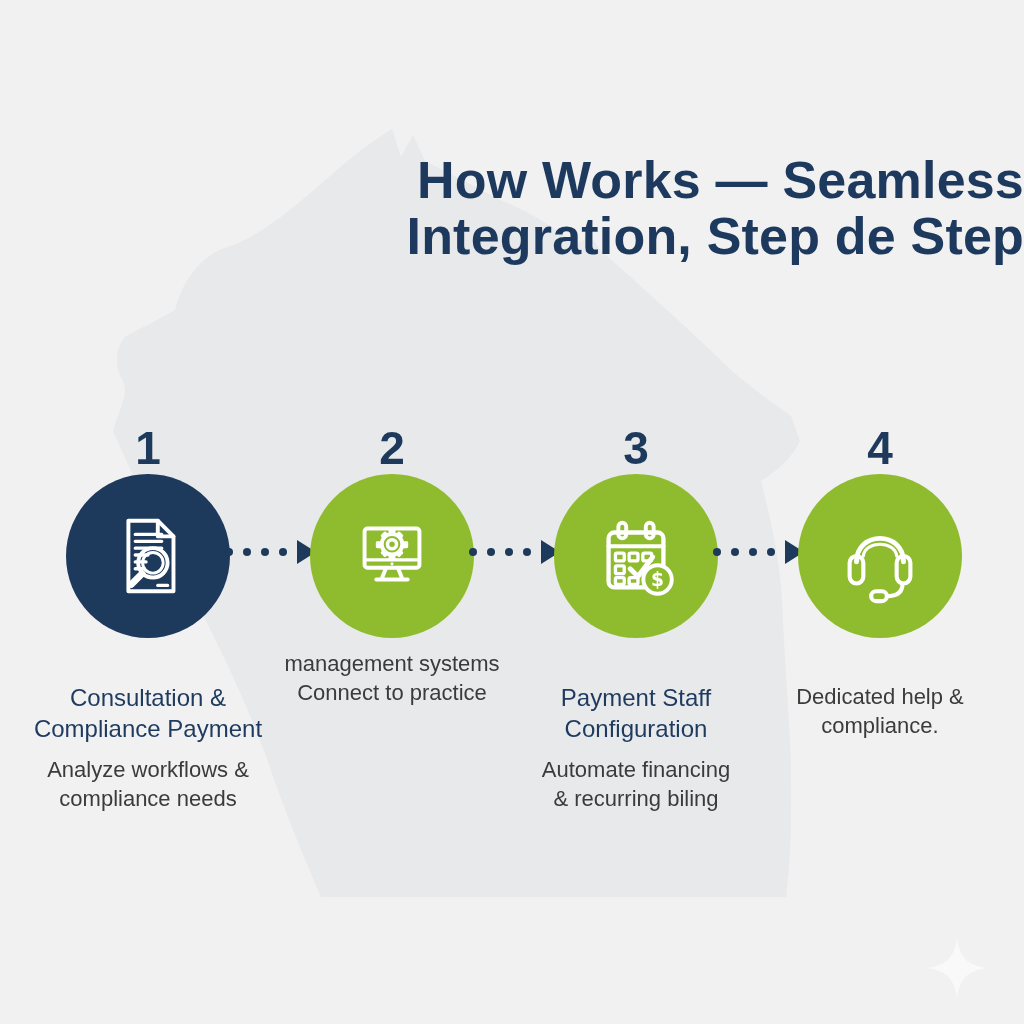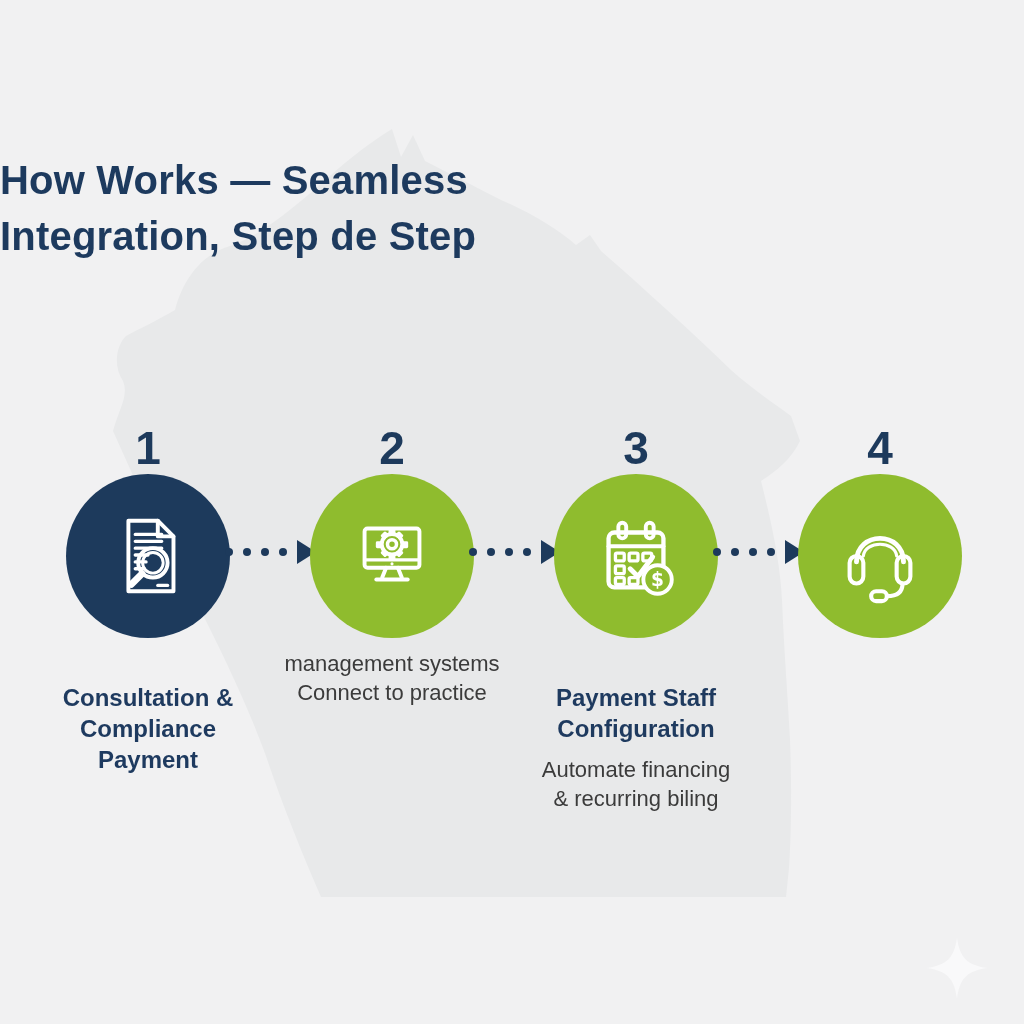--- a/index.html
+++ b/index.html
@@ -6,38 +6,38 @@
   body{
     width:1024px;height:1024px;position:relative;overflow:hidden;
     background:#f1f1f2;
     font-family:"Liberation Sans","DejaVu Sans",sans-serif;
   }
   .stage{position:absolute;inset:0;width:1024px;height:1024px;}
   
   .map-shape{position:absolute;left:0;top:0;width:1024px;height:1024px;pointer-events:none;}
   
   .title{
-    position:absolute;top:152px;left:0;width:1024px;text-align:left;
-    color:#1d3a5e;font-weight:bold;font-size:40px;line-height:56px;letter-spacing:.2px;
+    position:absolute;top:152px;left:0;width:1024px;text-align:right;
+    color:#1d3a5e;font-weight:bold;font-size:52px;line-height:56px;letter-spacing:.2px;
   }
   
   .step{position:absolute;top:424px;width:232px;text-align:center;}
   .step-1{left:32px;}  .step-2{left:276px;}  .step-3{left:520px;}  .step-4{left:764px;}
   .step-number{
     font-size:46px;line-height:48px;font-weight:bold;color:#1d3a5c;
   }
   .circle{
     width:164px;height:164px;border-radius:50%;margin:2px auto 0;
     display:flex;align-items:center;justify-content:center;
   }
   .circle.navy{background:#1d3a5c;}
   .circle.green{background:#8fbc2e;}
   .circle svg{width:98px;height:98px;display:block;}
   .step-heading{
-    margin-top:44px;font-size:24px;line-height:31px;font-weight:bold;color:#1e3a5f;
+    margin-top:44px;font-size:24px;line-height:31px;font-weight:normal;color:#1e3a5f;
   }
   .step-desc{
     margin-top:11px;font-size:22px;line-height:29px;color:#3b3b3b;
   }
   
   .connector{
     position:absolute;top:539px;width:96px;height:26px;
     display:flex;align-items:center;justify-content:center;gap:10px;
   }
   .connector-1{left:222px;} .connector-2{left:466px;} .connector-3{left:710px;}
@@ -101,20 +101,24 @@
           <circle cx="55" cy="57" r="10.5" stroke-width="3"></circle>
           <path d="M44 68 L33 79" stroke-width="7"></path>
           <path d="M60 80 H70" stroke-width="3.4"></path>
         </svg>
       </span>
     </div>
     <div class="step-heading">
       <div>Consultation &amp;</div>
       <div>Compliance Payment</div>
     </div>
+    <div class="step-desc">
+      <div>Analyze workflows &amp;</div>
+      <div>compliance needs</div>
+    </div>
   </div>
 
   <div class="connector connector-1">
     <span class="dot"></span>
     <span class="dot"></span>
     <span class="dot"></span>
     <span class="dot"></span>
     <span class="arrow-head"></span>
   </div>
 
@@ -205,19 +209,23 @@
           <path d="M33 50 C35 34 65 34 67 50" stroke-width="3.2"></path>
           <rect x="19" y="50" width="14" height="28" rx="7" stroke-width="4.2"></rect>
           <rect x="67" y="50" width="14" height="28" rx="7" stroke-width="4.2"></rect>
           <path d="M73 78 C73 89 64 91 57 91" stroke-width="4.2"></path>
           <rect x="41" y="86" width="16" height="10" rx="5" stroke-width="4.2"></rect>
         </svg>
       </span>
     </div>
     <div class="step-heading">
     </div>
+    <div class="step-desc">
+      <div>Dedicated help &amp;</div>
+      <div>compliance.</div>
+    </div>
   </div>
 
   <svg class="sparkle" viewBox="0 0 64 64" aria-hidden="true">
     <path fill="#fbfbfc" d="M32 2 C35 22 42 29 62 32 C42 35 35 42 32 62 C29 42 22 35 2 32 C22 29 29 22 32 2 Z"></path>
   </svg>
 
 </div>
 
 </body></html>

